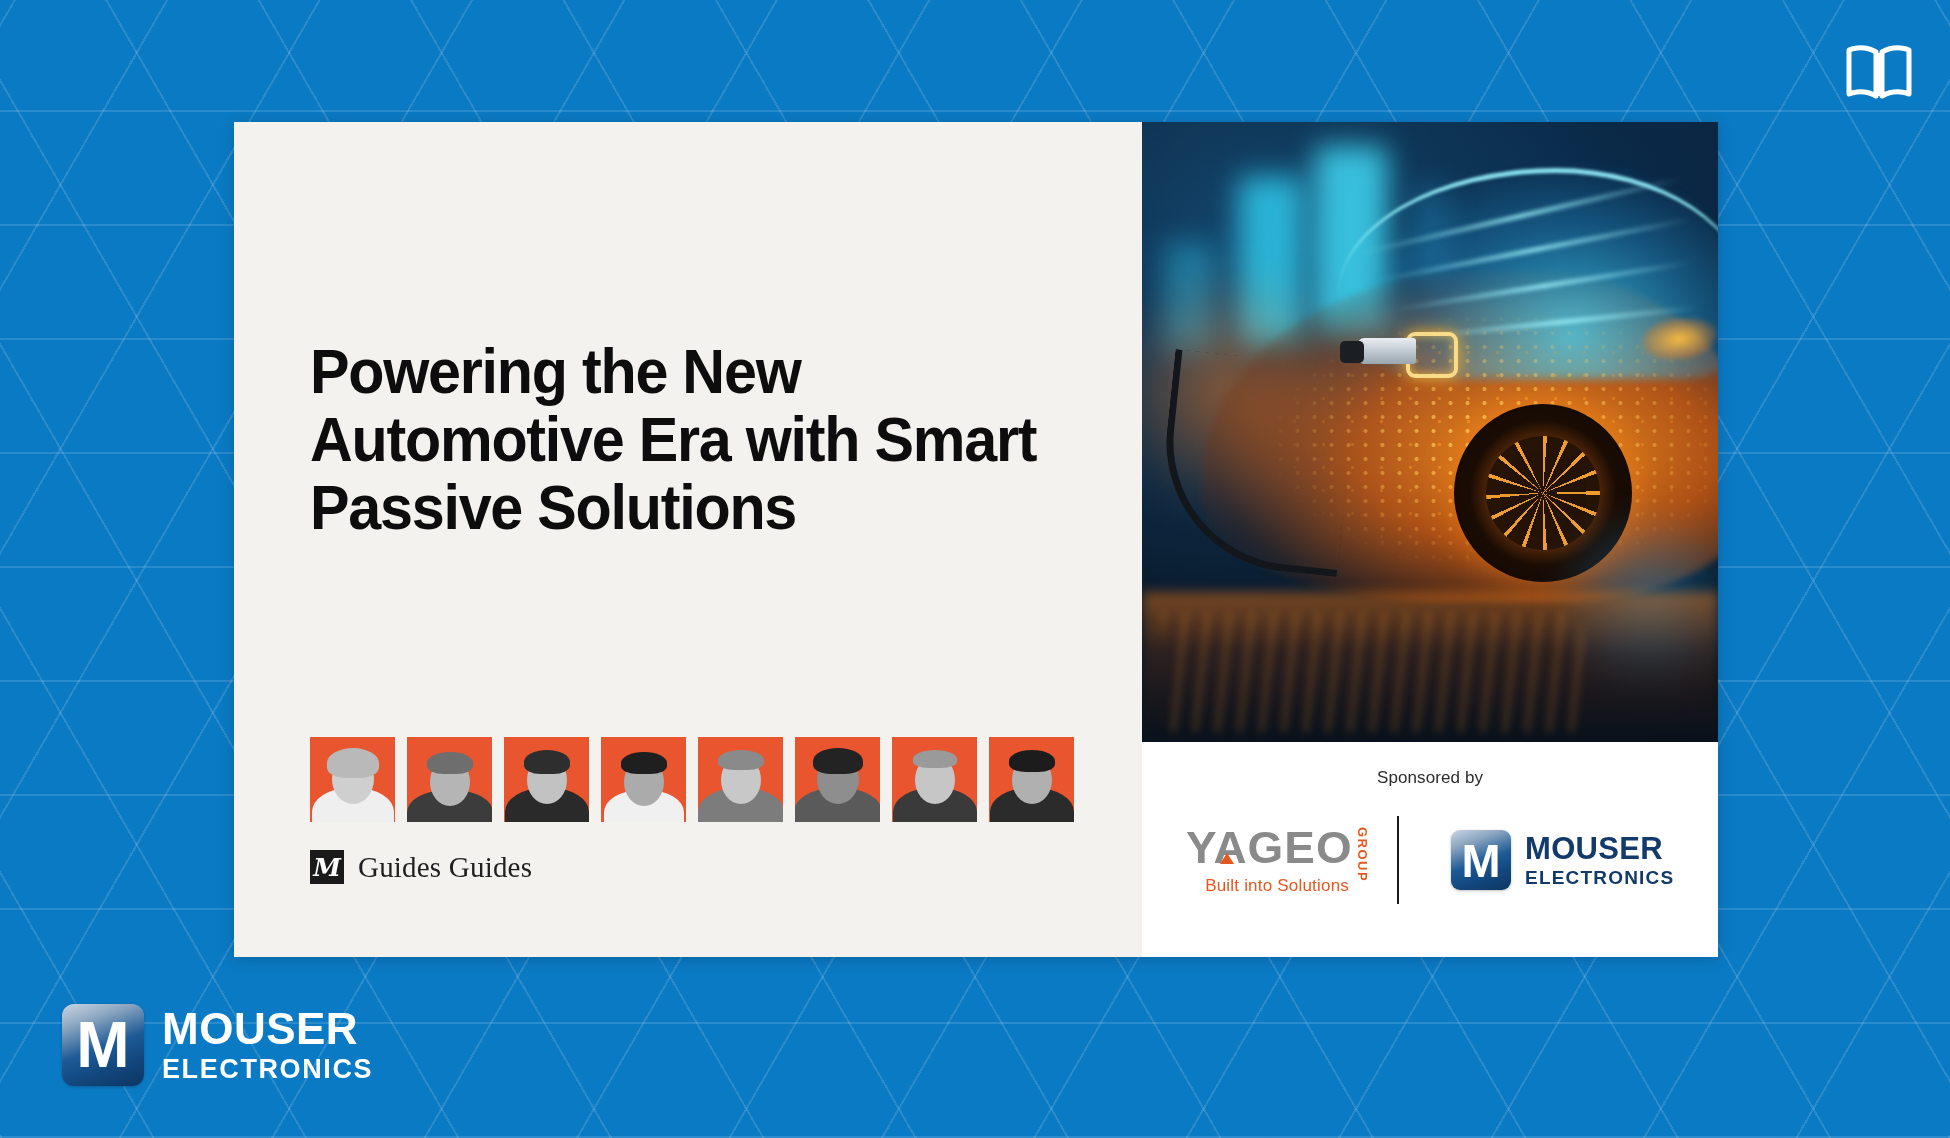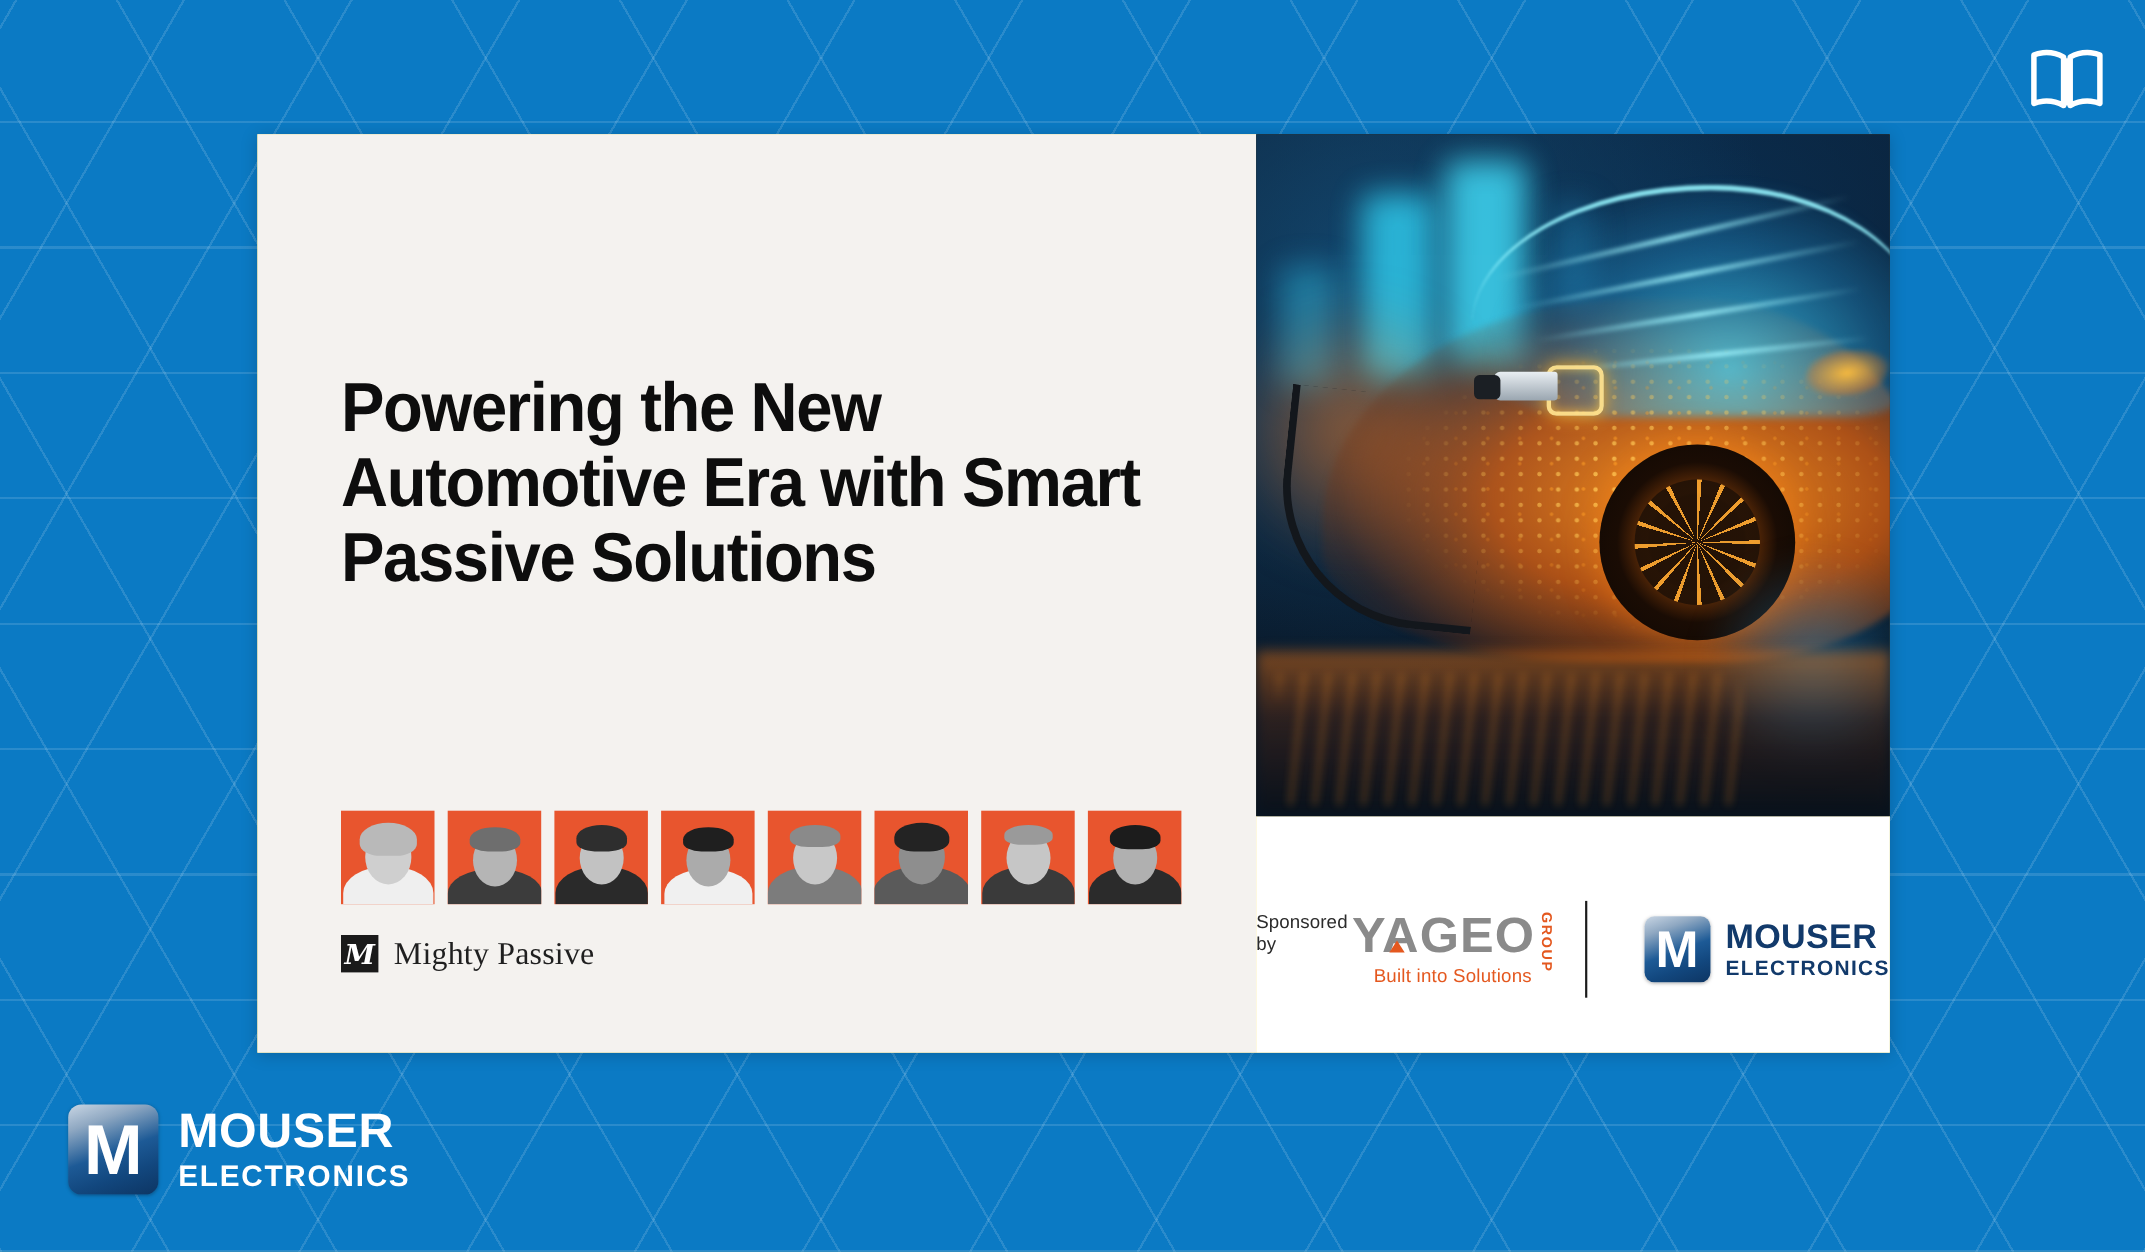--- a/index.html
+++ b/index.html
@@ -222,21 +222,21 @@
   }
   #blue-right{
     right:-30px; bottom:40px; width:200px; height:200px;
     background:radial-gradient(circle,rgba(40,140,200,.5) 0%,rgba(10,40,70,0) 70%);
     filter:blur(14px);
   }
 
   
   #sponsor-panel{
     flex:1; background:#ffffff;
-    display:flex; flex-direction:row; align-items:center;
+    display:flex; flex-direction:column; align-items:center;
     padding-top:26px;
   }
   #sponsored-label{
     font-size:17px; color:#2b2b2b; letter-spacing:.1px; margin-bottom:28px;
   }
   #sponsor-logos{ display:flex; align-items:center; gap:0; }
 
   
   #yageo{ display:flex; align-items:flex-start; padding-right:48px; }
   #yageo-inner{ position:relative; }
@@ -358,21 +358,21 @@
         </div>
         <div class="speaker-thumb" style="background: rgb(232, 85, 46);">
           <div class="sp-shoulders" style="width: 84px; height: 34px; background: rgb(43, 43, 43);"></div>
           <div class="sp-head" style="width: 40px; height: 48px; top: 19px; background: rgb(176, 176, 176);"></div>
           <div class="sp-hair" style="width: 46px; height: 22px; top: 13px; background: rgb(28, 28, 28);"></div>
         </div>
       </div>
 
     <div id="mighty-guides">
       <div id="mg-mark">M</div>
-      <div id="mg-text">Mighty Passive</div>
+      <div id="mg-text">Guides Guides</div>
     </div>
   </div>
 
   <div id="right-pane">
 
     <div id="hero-image">
       <div class="img-l" id="bg-night"></div>
       <div class="img-l city-blur" id="blur3"></div>
       <div class="img-l city-blur" id="blur1"></div>
       <div class="img-l city-blur" id="blur2"></div>

